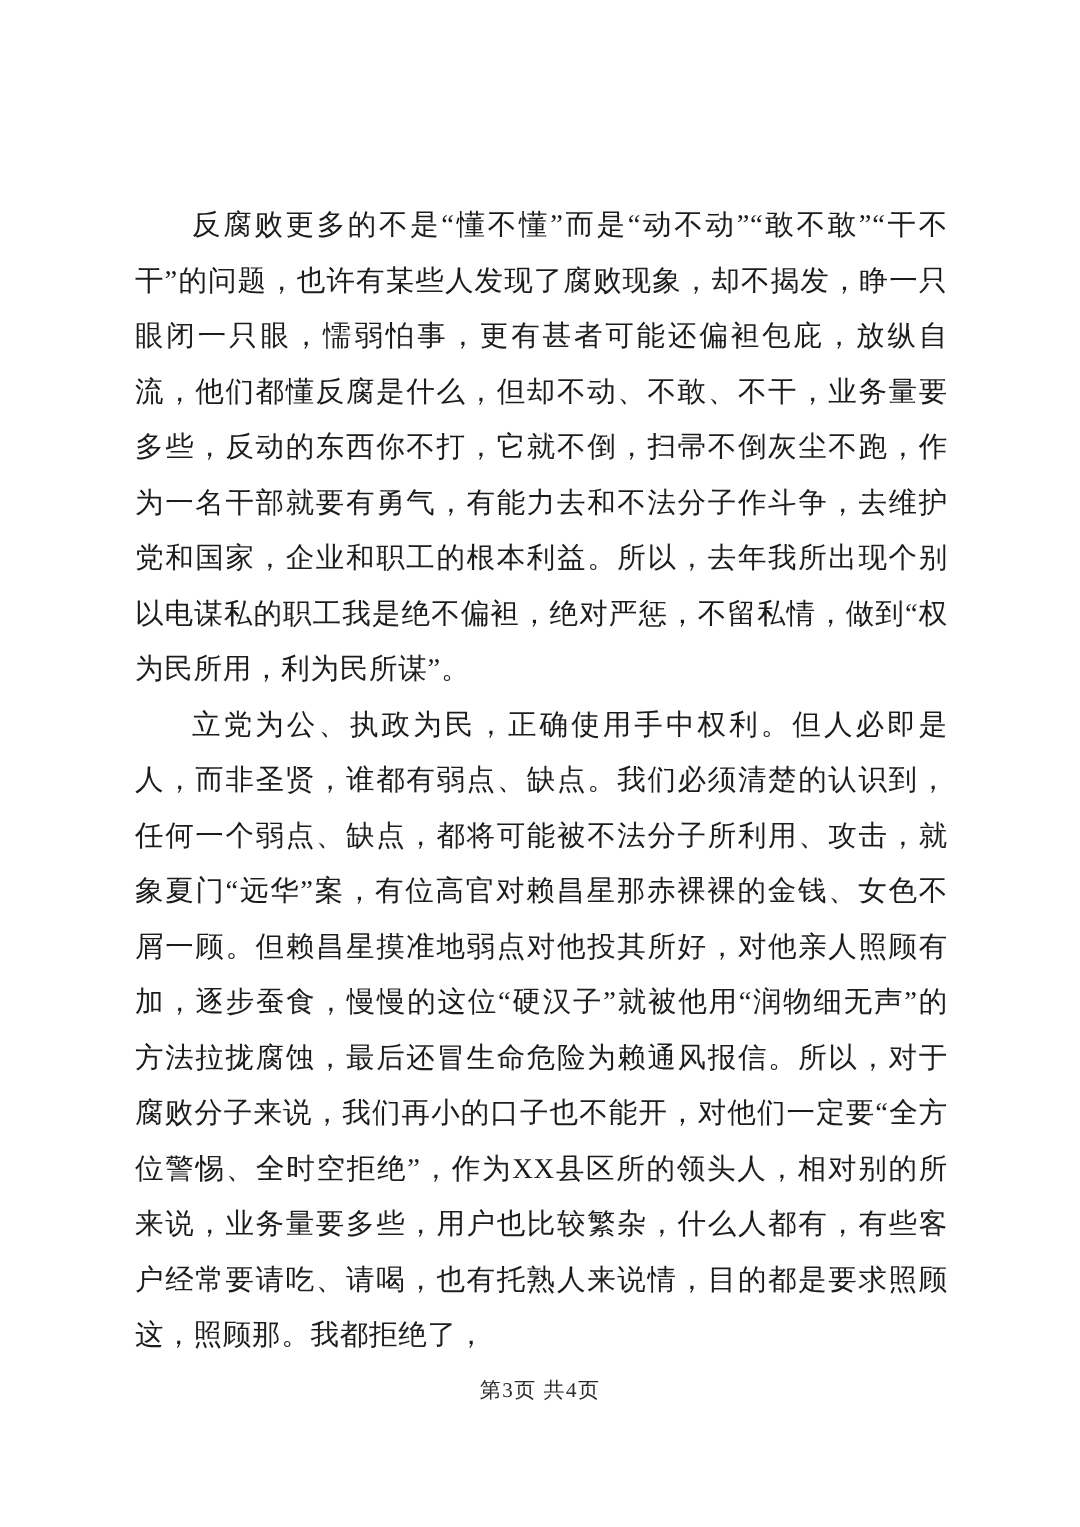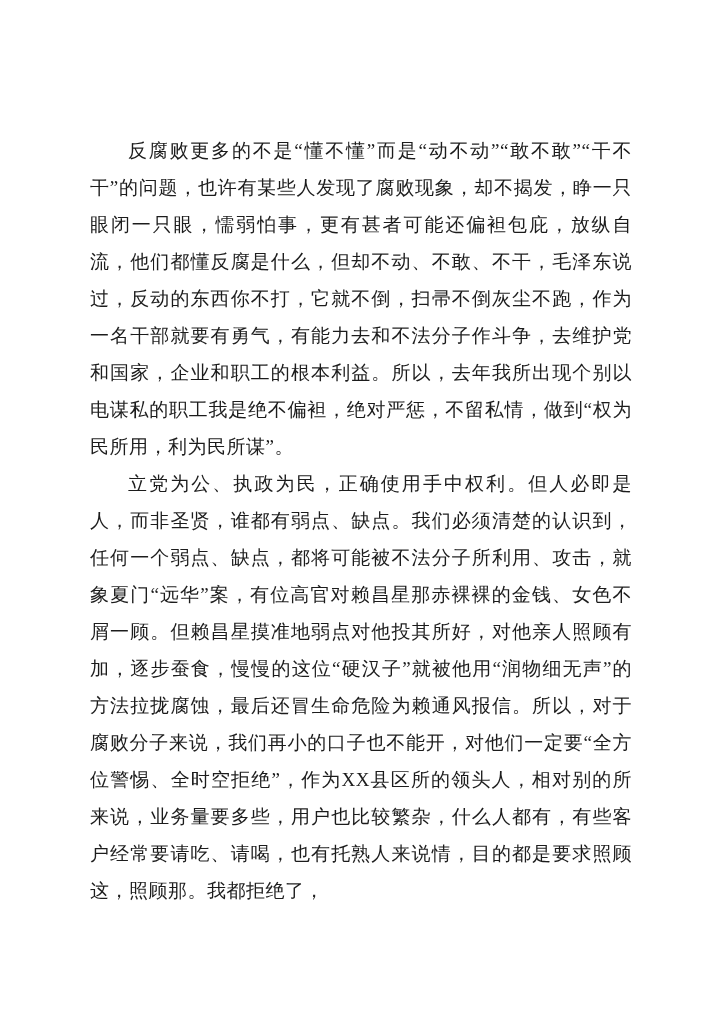--- a/index.html
+++ b/index.html
@@ -41,16 +41,19 @@
     color: #2a2a2a;
     font-size: 14px;
     letter-spacing: 1px;
   }
 </style>
 </head>
 <body>
 
 <div class="page">
   <div class="content">
-    <p>反腐败更多的不是“懂不懂”而是“动不动”“敢不敢”“干不干”的问题，也许有某些人发现了腐败现象，却不揭发，睁一只眼闭一只眼，懦弱怕事，更有甚者可能还偏袒包庇，放纵自流，他们都懂反腐是什么，但却不动、不敢、不干，毛泽东说过，反动的东西你不打，它就不倒，扫帚不倒灰尘不跑，作为一名干部就要有勇气，有能力去和不法分子作斗争，去维护党和国家，企业和职工的根本利益。所以，去年我所出现个别以电谋私的职工我是绝不偏袒，绝对严惩，不留私情，做到“权为民所用，利为民所谋”。</p>
+    <p>反腐败更多的不是“懂不懂”而是“动不动”“敢不敢”“干不干”的问题，也许有某些人发现了腐败现象，却不揭发，睁一只眼闭一只眼，懦弱怕事，更有甚者可能还偏袒包庇，放纵自流，他们都懂反腐是什么，但却不动、不敢、不干，业务量要多些，反动的东西你不打，它就不倒，扫帚不倒灰尘不跑，作为一名干部就要有勇气，有能力去和不法分子作斗争，去维护党和国家，企业和职工的根本利益。所以，去年我所出现个别以电谋私的职工我是绝不偏袒，绝对严惩，不留私情，做到“权为民所用，利为民所谋”。</p>
     <p>立党为公、执政为民，正确使用手中权利。但人必即是人，而非圣贤，谁都有弱点、缺点。我们必须清楚的认识到，任何一个弱点、缺点，都将可能被不法分子所利用、攻击，就象夏门“远华”案，有位高官对赖昌星那赤裸裸的金钱、女色不屑一顾。但赖昌星摸准地弱点对他投其所好，对他亲人照顾有加，逐步蚕食，慢慢的这位“硬汉子”就被他用“润物细无声”的方法拉拢腐蚀，最后还冒生命危险为赖通风报信。所以，对于腐败分子来说，我们再小的口子也不能开，对他们一定要“全方位警惕、全时空拒绝”，作为XX县区所的领头人，相对别的所来说，业务量要多些，用户也比较繁杂，什么人都有，有些客户经常要请吃、请喝，也有托熟人来说情，目的都是要求照顾这，照顾那。我都拒绝了，</p>
+  </div>
+  <div class="footer">
+    <span>第3页 共4页</span>
   </div>
 </div>
 
 </body></html>

